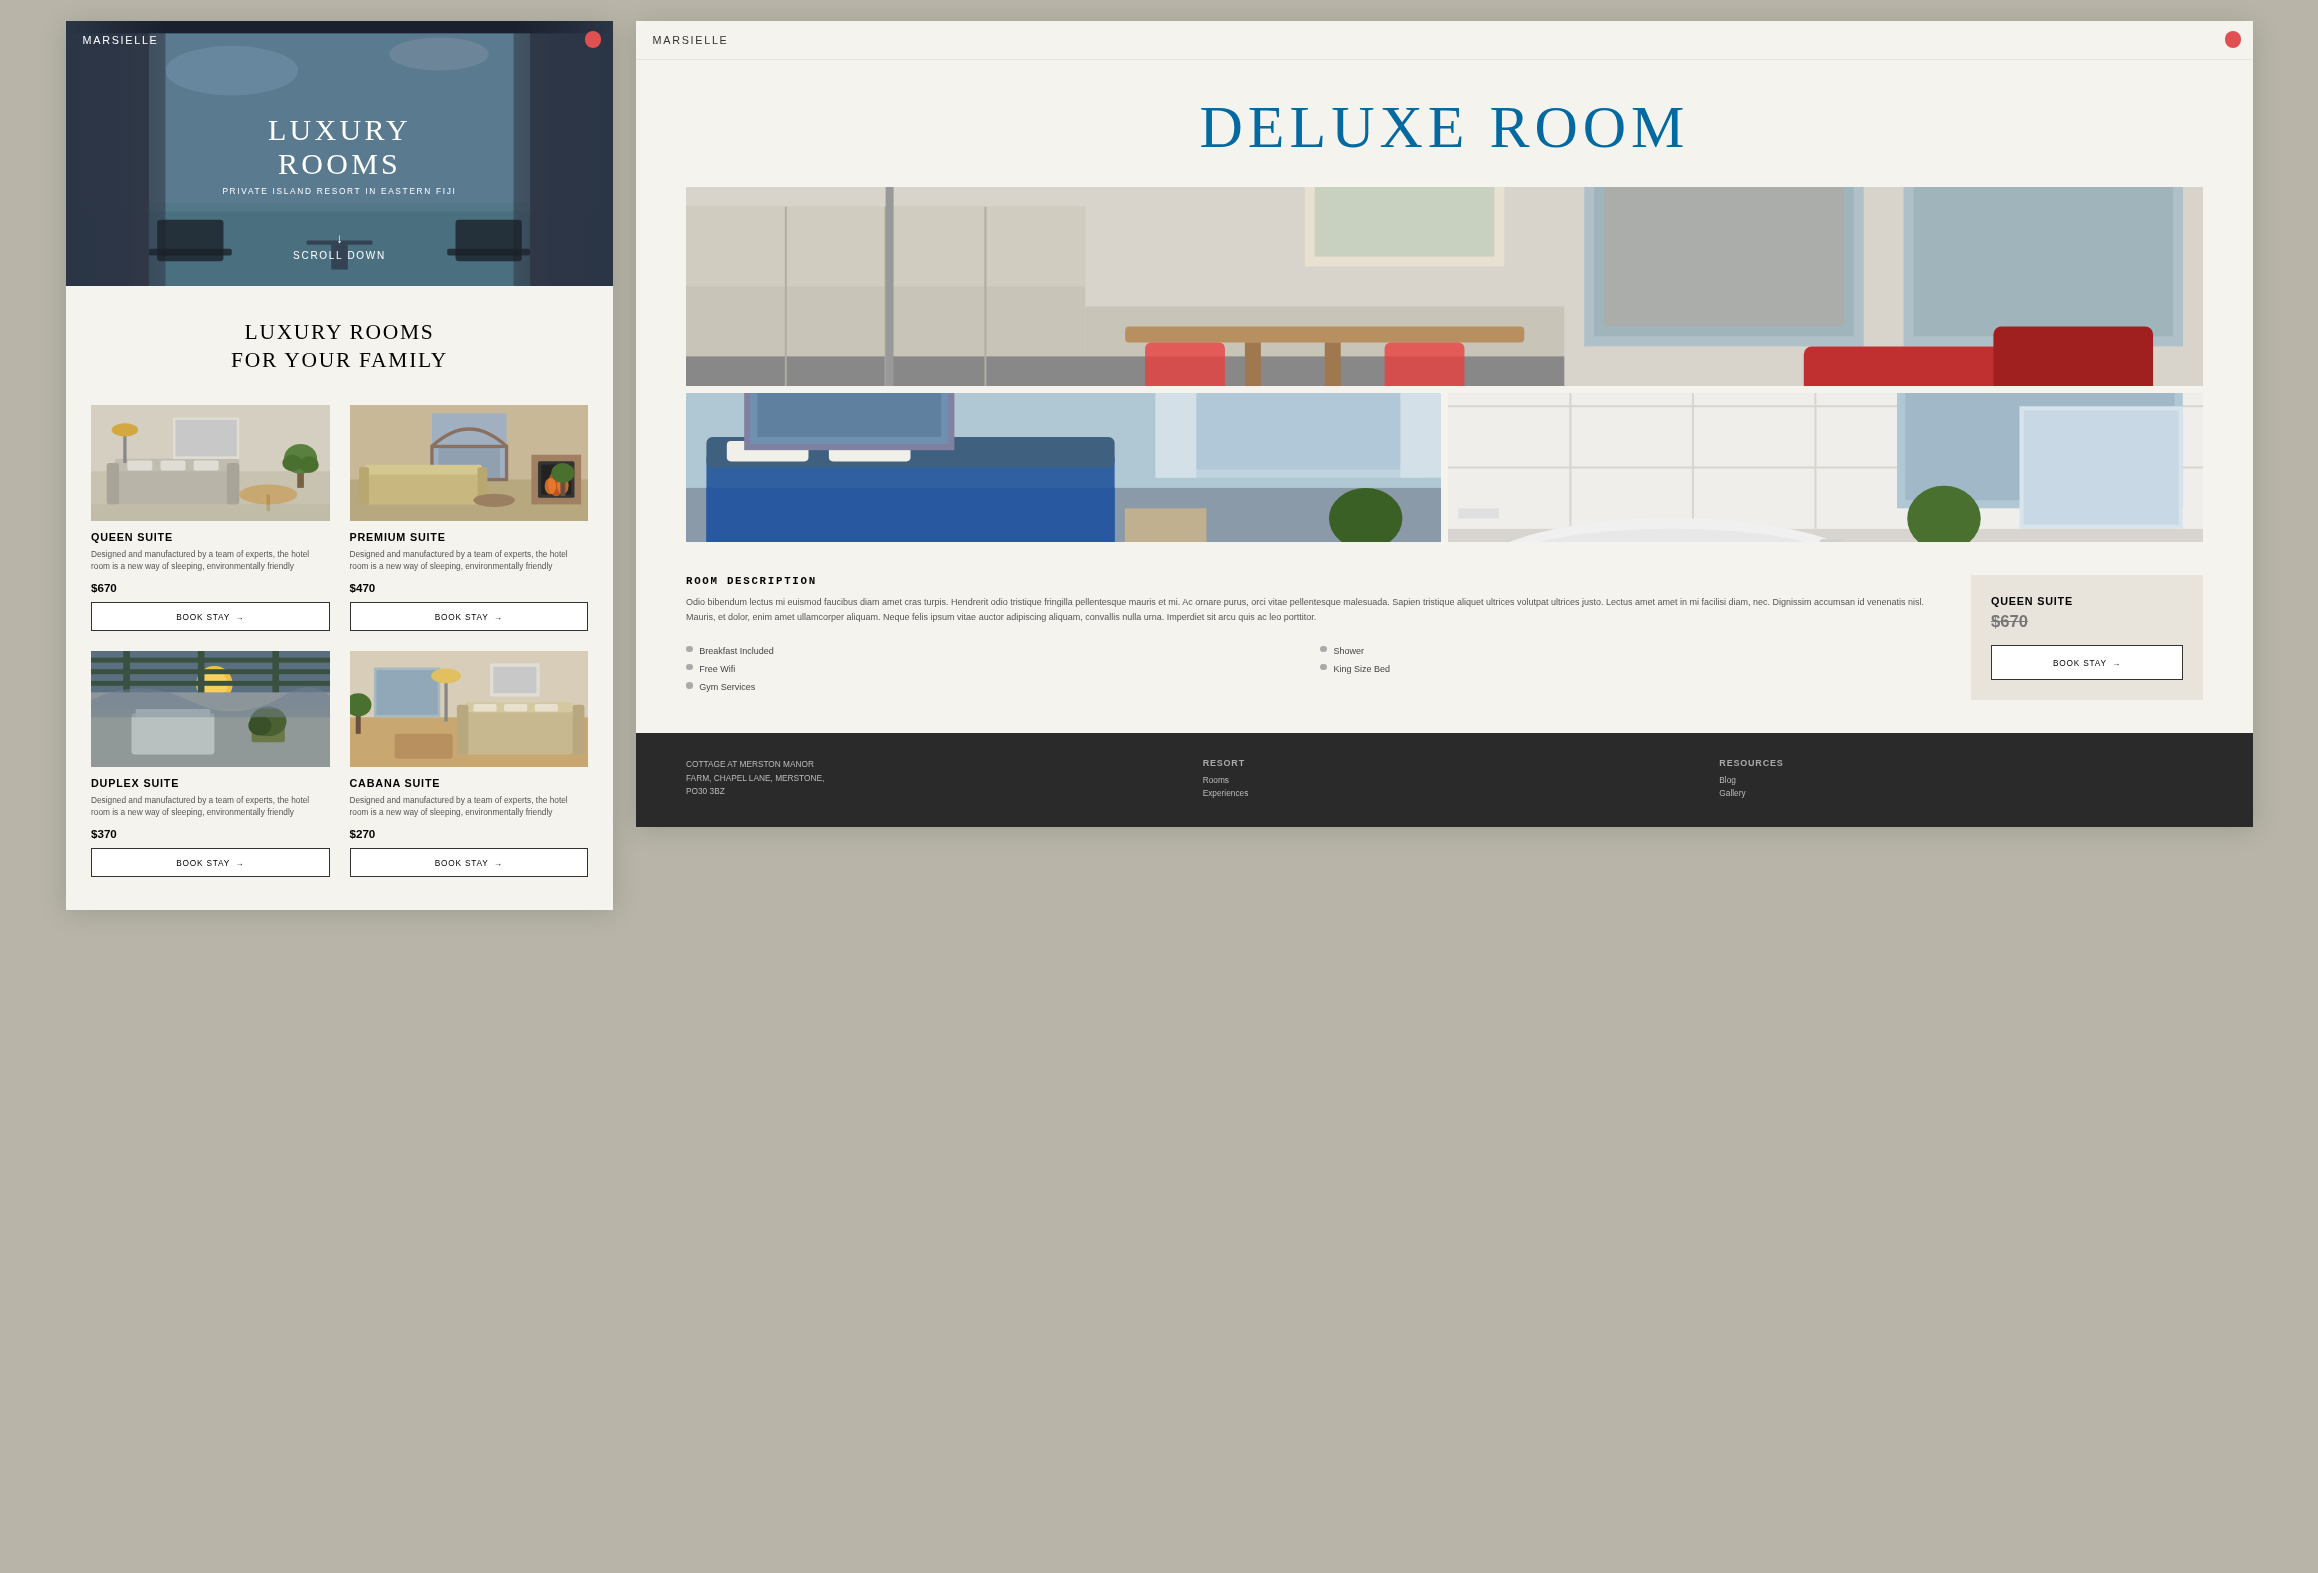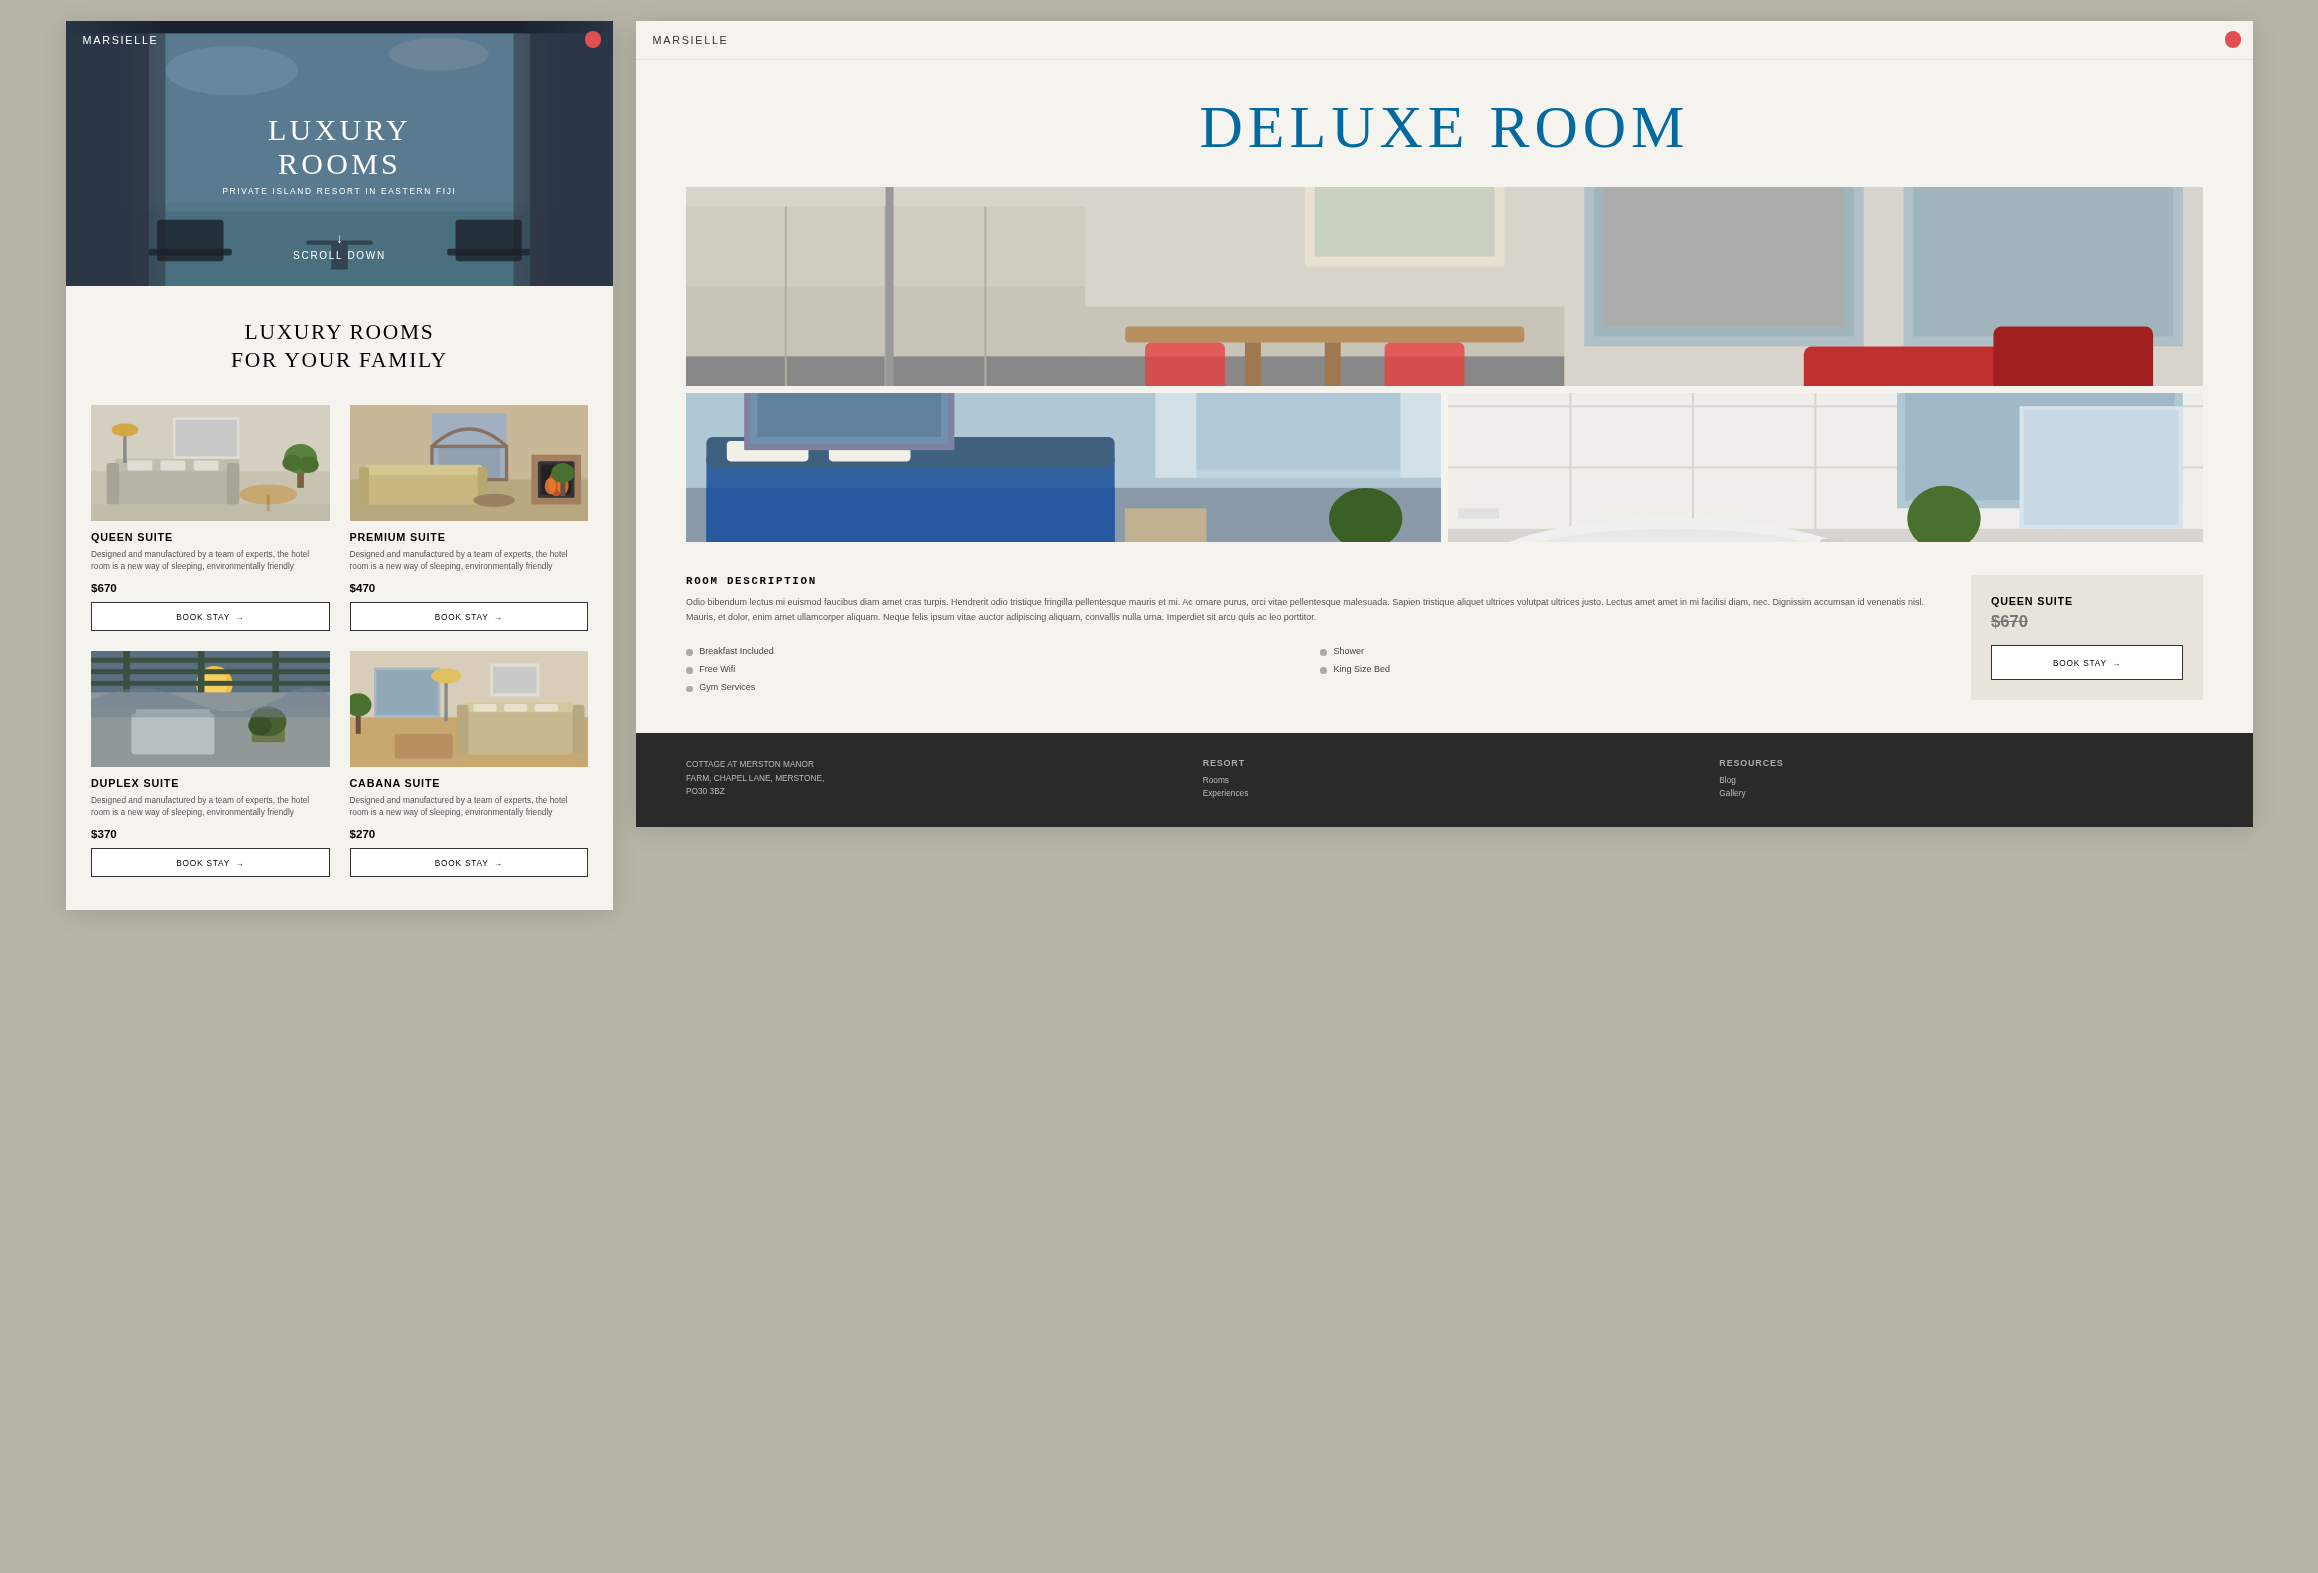--- a/index.html
+++ b/index.html
@@ -300,21 +300,21 @@
     }
 
     .amenities-grid {
       display: grid;
       grid-template-columns: 1fr 1fr;
       gap: 8.3px 16.6px;
     }
 
     .amenity-item {
       display: flex;
-      align-items: flex-end;
+      align-items: flex-start;
       gap: 6.6px;
       font-size: 9px;
       font-family: Arial, sans-serif;
       color: #444;
     }
 
     .amenity-dot {
       width: 6.6px;
       height: 6.6px;
       border-radius: 50%;

